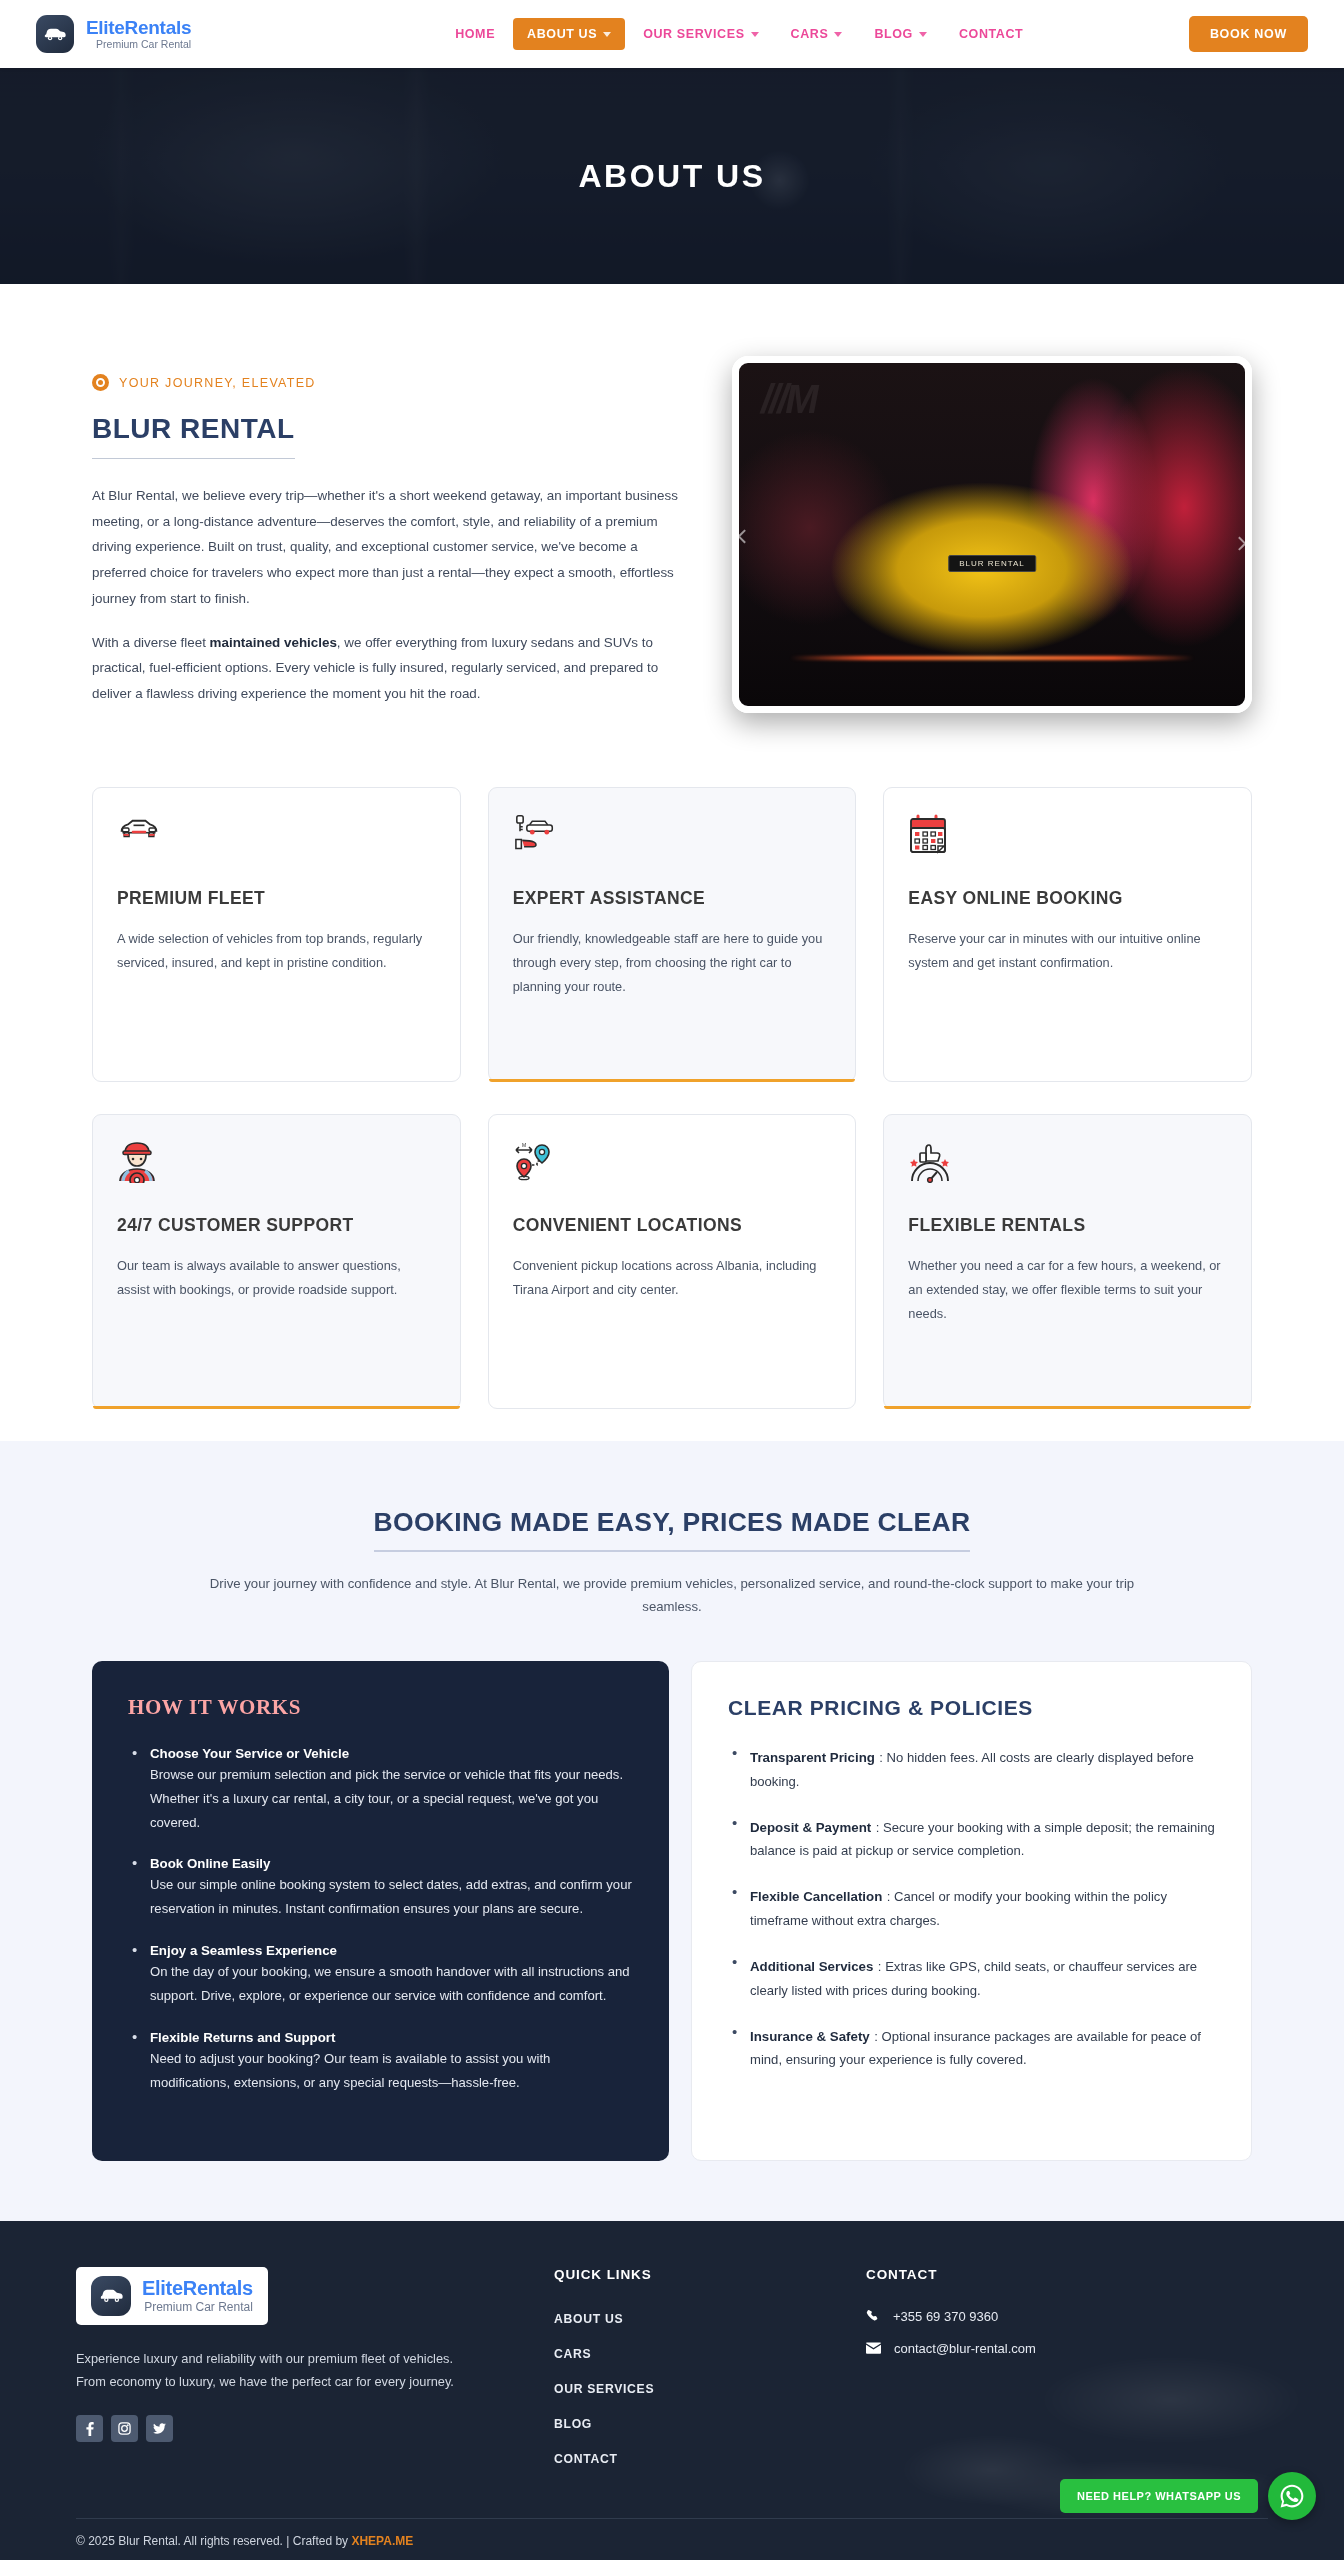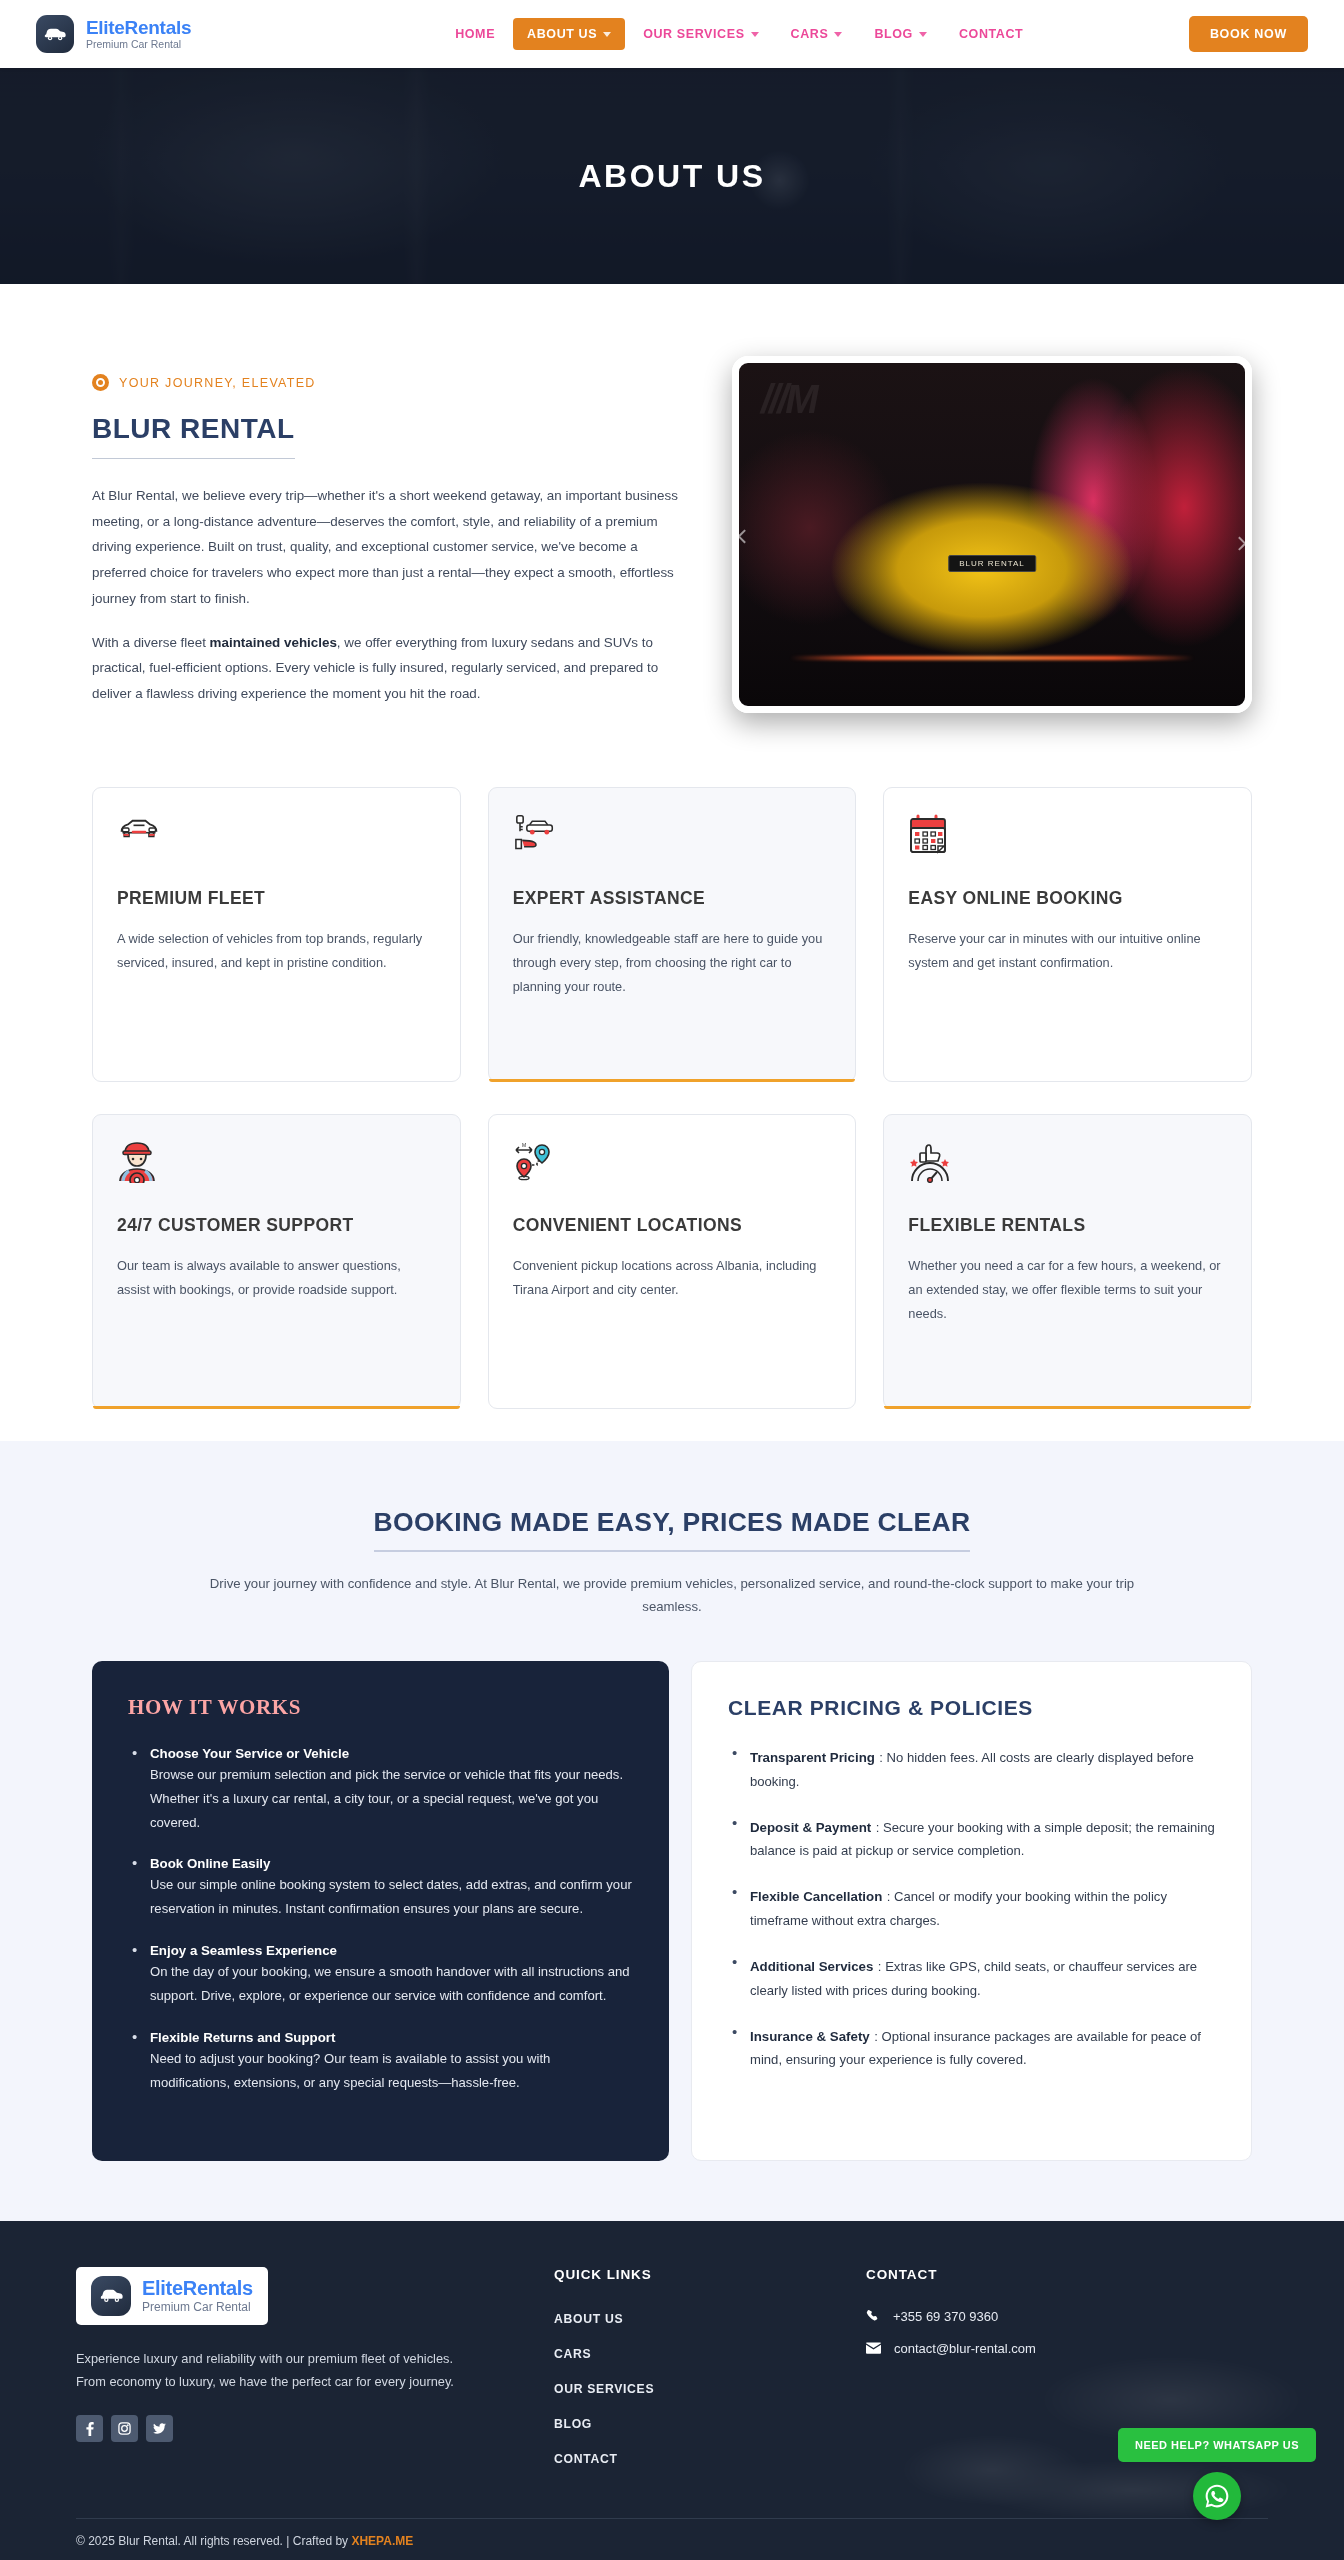--- a/index.html
+++ b/index.html
@@ -19,21 +19,21 @@
     box-shadow:0 1px 3px rgba(0,0,0,.08);
   }
   .brand { display:flex; align-items:center; gap:12px; }
   .brand-mark {
     width:38px; height:38px; border-radius:11px;
     background:linear-gradient(145deg,#3a4a63,#202b3d);
     display:flex; align-items:center; justify-content:center;
   }
   .brand-text { line-height:1.05; }
   .brand-name { font-size:19px; font-weight:bold; color:#3b82f6; letter-spacing:-.3px; }
-  .brand-sub { font-size:10.5px; color:#6a7punto; color:#6d7990; margin-top:2px; }
+  .brand-sub { font-size:10.5px; color:#6a7punto; color:#6d7990; margin-top:2px;text-align:right; }
 
   .nav { display:flex; align-items:center; gap:4px; margin-left:250px; }
   .nav-item {
     display:flex; align-items:center; gap:6px;
     font-size:12.5px; font-weight:bold; letter-spacing:.6px;
     color:#ec4899; padding:9px 14px; border-radius:4px; cursor:pointer;
     white-space:nowrap;
   }
   .nav-item.active { background:#e3821f; color:#fff; }
   .caret { width:0;height:0;border-left:4px solid transparent;border-right:4px solid transparent;border-top:5px solid currentColor; opacity:.85;}
@@ -206,21 +206,21 @@
   .f-links a { font-size:12.2px; font-weight:bold; letter-spacing:.7px; color:#e9edf4; text-decoration:none; cursor:pointer;}
   .contact-row { display:flex; align-items:center; gap:13px; margin-bottom:17px; font-size:13px; color:#e6eaf2; }
   .contact-row svg{flex:none;}
   .footer-bottom {
     margin-top:34px; border-top:1px solid #303b4d; padding:15px 0 16px;
     font-size:12px; color:#cfd5df; position:relative; z-index:2;
   }
   .footer-bottom a { color:#e3821f; text-decoration:none; font-weight:bold;}
 
   
-  .wa-wrap { position:absolute; right:28px; bottom:44px; display:flex; align-items:center; gap:10px; z-index:40;flex-direction:column;}
+  .wa-wrap { position:absolute; right:28px; bottom:44px; display:flex; align-items:center; gap:10px; z-index:40;}
   .wa-pill {
     background:#29c040; color:#fff; font-size:11px; font-weight:bold;
     letter-spacing:.5px; padding:11px 17px; border-radius:5px; cursor:pointer;
   }
   .wa-circle {
     width:48px;height:48px;border-radius:50%;background:#22b93b;
     display:flex;align-items:center;justify-content:center; cursor:pointer;
     box-shadow:0 3px 10px rgba(0,0,0,.3);
   }
 </style>

